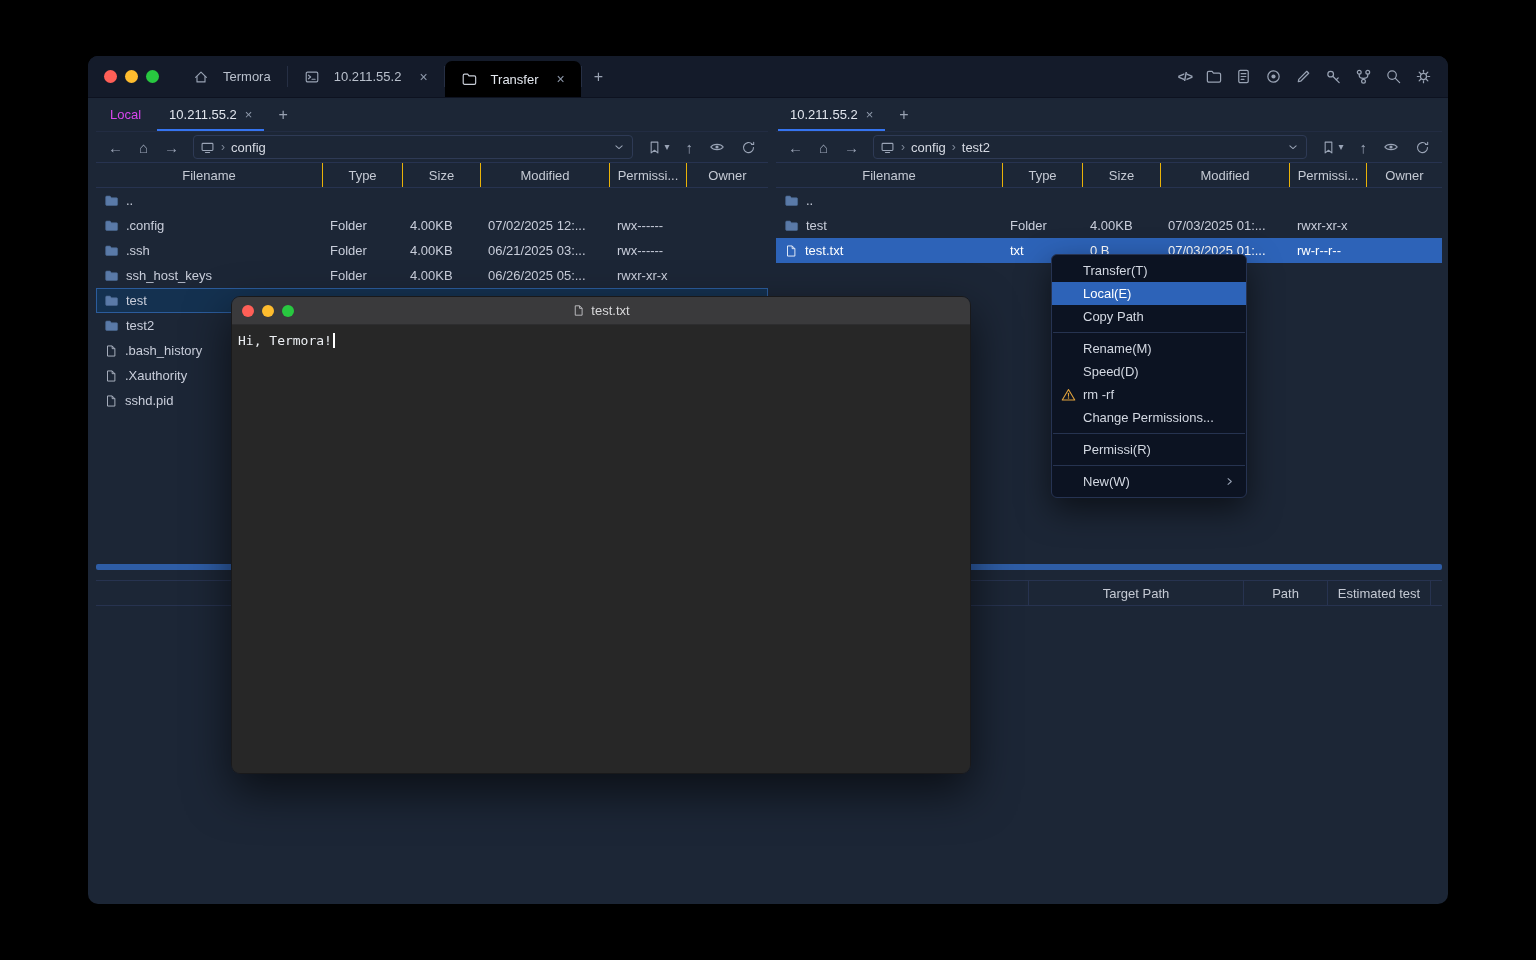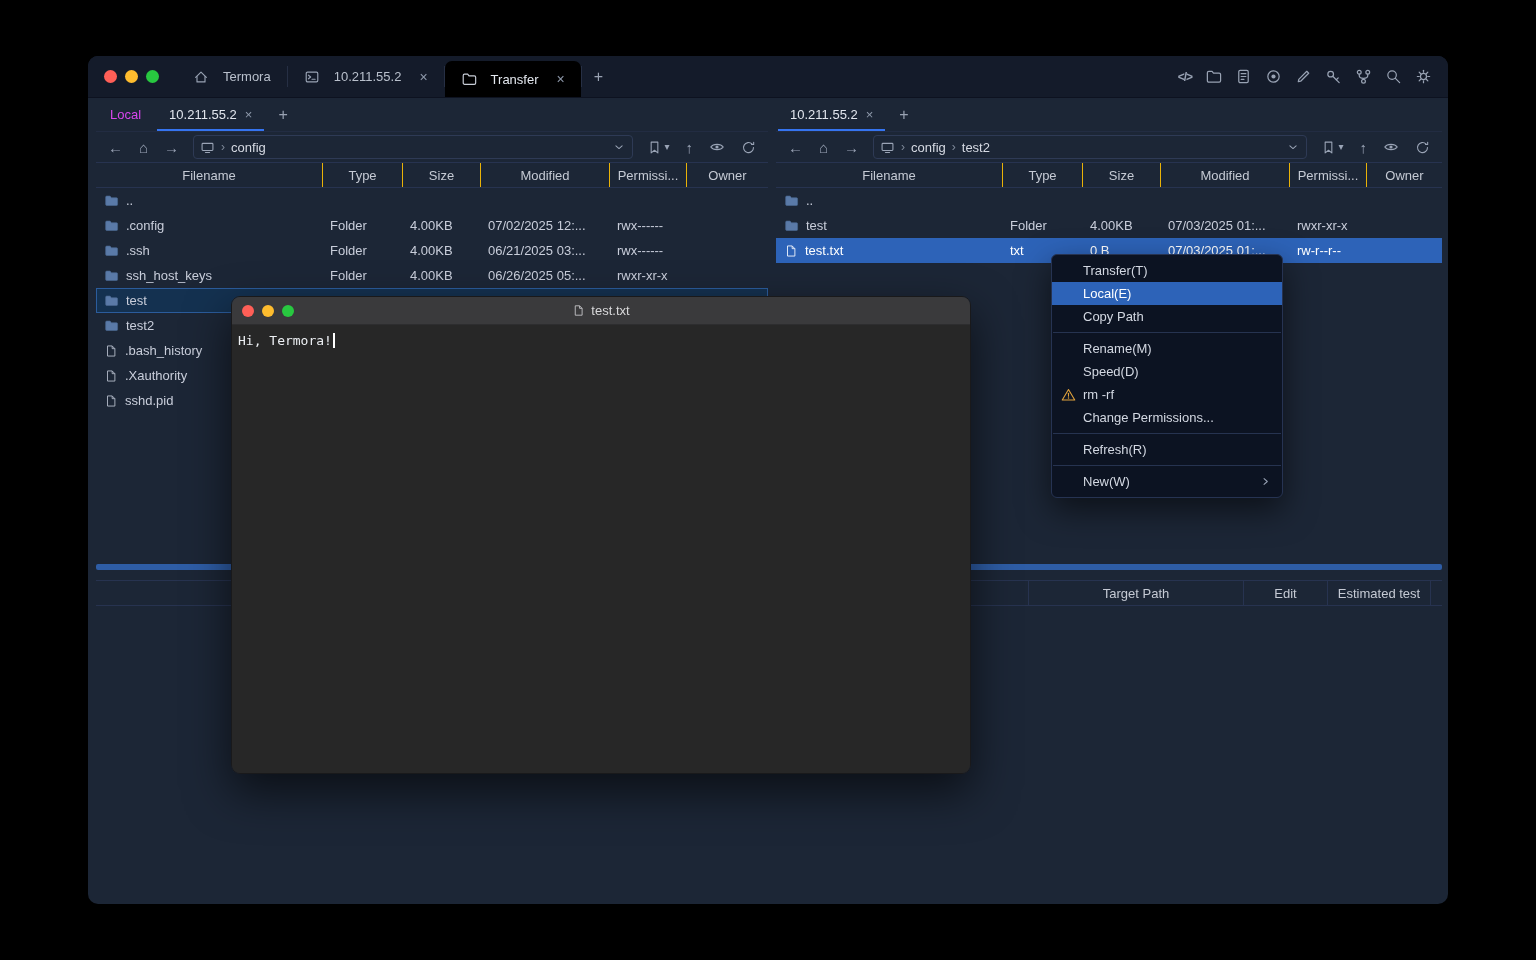--- a/index.html
+++ b/index.html
@@ -60,21 +60,21 @@
   .frow.selected-strong{background:#2d63b8;color:#fff}
   .frow.selected-strong .fi.file svg{stroke:#eaf0fb}
 
   
   .splitter{position:absolute;left:8px;width:1346px;top:466px;height:6px;background:#2e5da6;border-radius:2px}
   .qhead{position:absolute;left:8px;width:1346px;top:482px;height:26px;display:flex;border-top:1px solid #273350;border-bottom:1px solid #273350;font-size:13px;color:#c5cad4}
   .qcell{display:flex;align-items:center;justify-content:center;height:100%;border-left:1px solid #273350;white-space:nowrap;overflow:hidden}
   .qcell.spacer{flex:1;border-left:none}
 
   
-  .ctxmenu{position:absolute;left:1051px;top:254px;width:232px;background:#0c1322;border:1px solid #263352;border-radius:6px;padding:4px 0;box-shadow:0 12px 32px rgba(0,0,0,.55);z-index:40}
+  .ctxmenu{position:absolute;left:1051px;top:254px;width:196px;background:#0c1322;border:1px solid #263352;border-radius:6px;padding:4px 0;box-shadow:0 12px 32px rgba(0,0,0,.55);z-index:40}
   .mi{position:relative;height:23px;display:flex;align-items:center;padding-left:31px;padding-right:10px;font-size:13px;color:#d3d8e2}
   .mi.hl{background:#2d63b8;color:#fff}
   .msep{height:1px;background:#263350;margin:4px 1px}
   .wicon{position:absolute;left:9px;top:4px}
   .subarrow{margin-left:auto;display:flex}
   .subarrow svg{stroke:#9aa4b6;fill:none;stroke-width:1.4;stroke-linecap:round;stroke-linejoin:round}
 
   
   .editor{position:absolute;left:231px;top:296px;width:740px;height:478px;border-radius:9px;overflow:hidden;z-index:30;box-shadow:0 18px 45px rgba(0,0,0,.6);border:1px solid #19191b}
   .etitle{position:relative;height:28px;background:#3a3a3c;border-bottom:1px solid #2d2d2f;display:flex;align-items:center}
@@ -524,21 +524,21 @@
             <div class="cell c-perm">rw-r--r--</div>
             <div class="cell c-owner"></div>
           </div>
         </div>
     </div>
 
     <div class="splitter"></div>
     <div class="qhead">
       <div class="qcell spacer"></div>
       <div class="qcell" style="width:215px">Target Path</div>
-      <div class="qcell" style="width:84px">Edit</div>
+      <div class="qcell" style="width:84px">Path</div>
       <div class="qcell" style="width:103px">Estimated test</div>
       <div class="qcell" style="width:12px"></div>
     </div>
   </div>
 </div>
 
 <div class="ctxmenu">
   <div class="mi">
       <span>Transfer(T)</span>
     </div>
@@ -563,21 +563,21 @@
           <circle cx="9" cy="13.2" r="0.9" fill="#e2a33c" stroke="none"></circle>
         </svg>
       </span>
     <span>rm -rf</span>
   </div>
   <div class="mi">
       <span>Change Permissions...</span>
     </div>
   <div class="msep"></div>
   <div class="mi">
-      <span>Refresh(R)</span>
+      <span>Permissi(R)</span>
     </div>
   <div class="msep"></div>
   <div class="mi">
     <span>New(W)</span>
     <span class="subarrow">
         <svg width="13" height="13" viewBox="0 0 18 18">
           <polyline points="7 5 11.5 9 7 13"></polyline>
         </svg>
       </span>
   </div>

